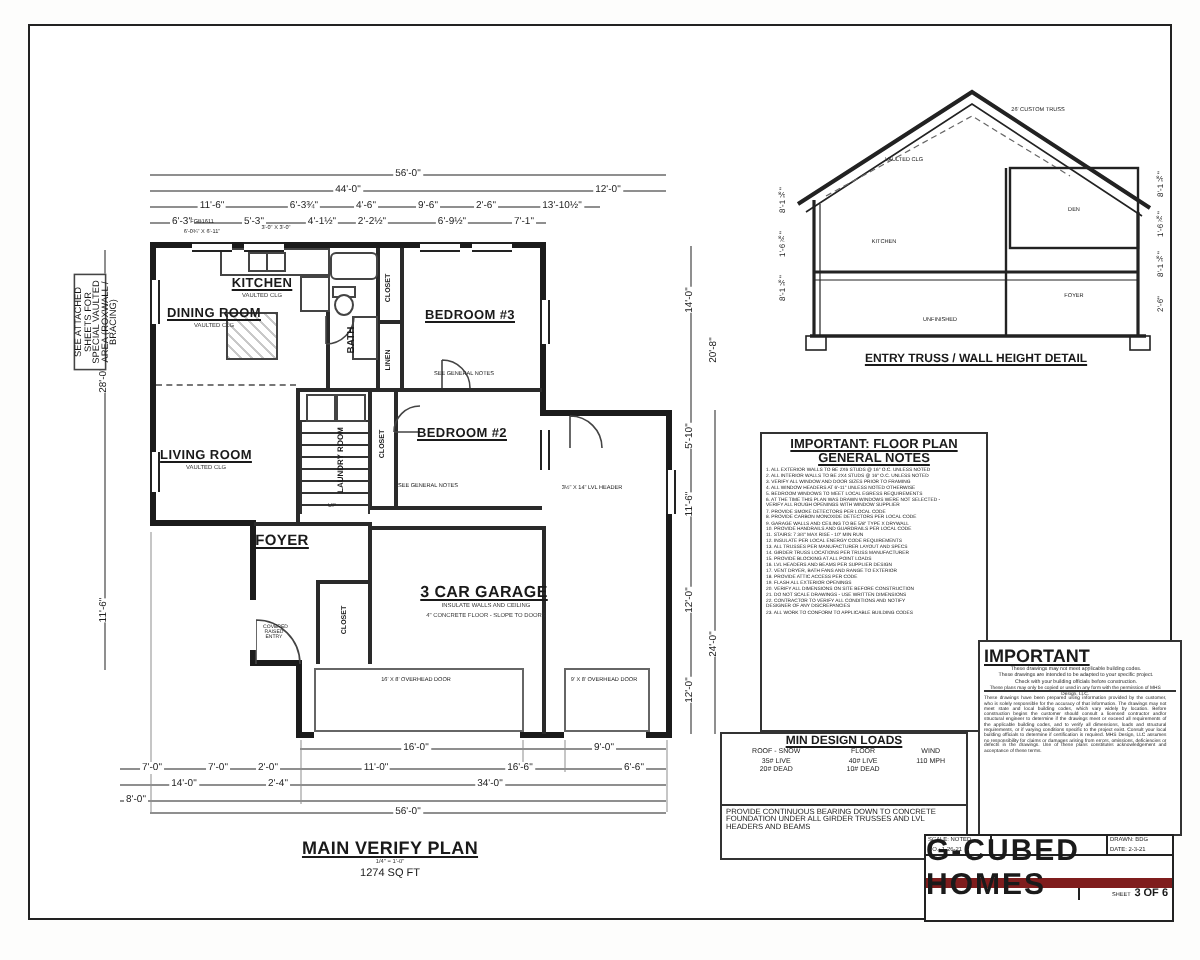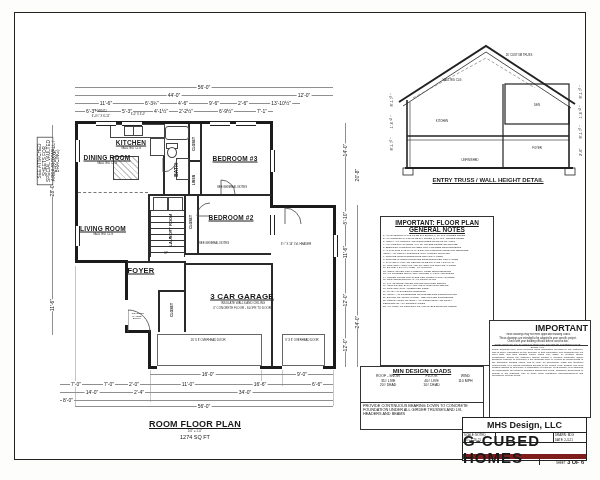--- a/index.html
+++ b/index.html
@@ -212,21 +212,21 @@
   <span class="dim" style="left:134px;top:384px">2'-0"</span>
   <span class="dim" style="left:188px;top:384px">11'-0"</span>
   <span class="dim" style="left:260px;top:384px">16'-6"</span>
   <span class="dim" style="left:317px;top:384px">6'-6"</span>
   <span class="dim" style="left:92px;top:392px">14'-0"</span>
   <span class="dim" style="left:139px;top:392px">2'-4"</span>
   <span class="dim" style="left:245px;top:392px">34'-0"</span>
   <span class="dim" style="left:68px;top:400px">8'-0"</span>
   <span class="dim" style="left:204px;top:406px">56'-0"</span>
 
-  <div class="room" style="left:195px;top:424px;font-size:9px">ROOM FLOOR PLAN</div>
+  <div class="room" style="left:195px;top:424px;font-size:9px">MAIN VERIFY PLAN</div>
   <div class="sub" style="left:195px;top:431px">1/4" = 1'-0"</div>
   <div style="position:absolute;font-size:5.5px;transform:translate(-50%,-50%);left:195px;top:437px;white-space:nowrap">1274 SQ FT</div>
 
   <svg class="overlay" style="left:383px;top:36px" width="204" height="148" viewBox="0 0 204 148">
     <polyline points="16,66 103,10 192,68" fill="none" stroke="#222" stroke-width="2"></polyline>
     <polyline points="20,70 103,16 188,72" fill="none" stroke="#222" stroke-width="0.8"></polyline>
     <path d="M30,62 L103,22 L152,52" fill="none" stroke="#666" stroke-width="0.6" stroke-dasharray="3,2"></path>
     <line x1="24" y1="64" x2="24" y2="132" stroke="#222" stroke-width="1.6"></line>
     <line x1="27" y1="66" x2="27" y2="132" stroke="#222" stroke-width="0.6"></line>
     <line x1="186" y1="70" x2="186" y2="132" stroke="#222" stroke-width="1.6"></line>
@@ -302,33 +302,32 @@
         <div class="tb-kv" style="transform-origin:50% 0;transform:scale(.5)">WIND</div>
         <div class="tb-kv" style="transform-origin:50% 0;transform:scale(.5)">110 MPH</div>
       </div>
     </div>
   </div>
   <div class="box" style="left:360px;top:402px;width:118px;height:24px;padding:1px 2px;">
     <div style="font-size:7px;line-height:7px;transform:scale(.55);transform-origin:0 0;width:210px;">PROVIDE CONTINUOUS BEARING DOWN TO CONCRETE FOUNDATION UNDER ALL GIRDER TRUSSES AND LVL HEADERS AND BEAMS</div>
   </div>
 
   <div class="box" style="left:489px;top:320px;width:96px;height:92px;padding:2px;">
-    <div style="font-weight:bold;font-size:9px;text-align:right;">IMPORTANT</div>
+    <div style="font-weight:bold;font-size:9px;text-align:left;text-decoration:underline;">IMPORTANT</div>
     <div class="scaleblock" style="width:230px;transform:scale(0.4);">
         <div class="introline">These drawings may not meet applicable building codes.</div>
         <div class="introline">These drawings are intended to be adapted to your specific project.</div>
         <div class="introline">Check with your building officials before construction.</div>
       </div>
     <div class="hr" style="margin-top:-12px;"></div>
     <div class="scaleblock" style="width:228px;font-size:6px;line-height:6.6px;text-align:justify;transform:scale(0.4);">These drawings have been prepared using information provided by the customer, who is solely responsible for the accuracy of that information. The drawings may not meet state and local building codes, which vary widely by location. Before construction begins the customer should consult a licensed contractor and/or structural engineer to determine if the drawings meet or exceed all requirements of the applicable building codes, and to verify all dimensions, loads and structural requirements, or if varying conditions specific to the project exist. Consult your local building officials to determine if certification is required. MHS Design, LLC assumes no responsibility for claims or damages arising from errors, omissions, deficiencies or defects in the drawings. Use of these plans constitutes acknowledgement and acceptance of these terms.</div>
     <div class="scaleblock" style="width:228px;font-size:6px;line-height:6.6px;text-align:center;transform:scale(0.4);margin-top:-78px;">These plans may only be copied or used in any form with the permission of MHS Design, LLC.</div>
   </div>
 
   <div id="titleblock">
-    <div class="tb-row1">MHS Design, LLC</div>
     <div class="tb-row2">
       <div class="tb-cell" style="width:30px">
         <div class="tb-kv"><span>SCALE:</span> <span>NOTED</span></div>
         <div class="tb-kv"><span>NO.:</span> <span>1-26-21</span></div>
       </div>
       <div class="tb-cell" style="flex:1"></div>
       <div class="tb-cell" style="width:30px;border-right:none">
         <div class="tb-kv"><span>DRAWN:</span> <span>BDG</span></div>
         <div class="tb-kv"><span>DATE:</span> <span>2-3-21</span></div>
       </div>

